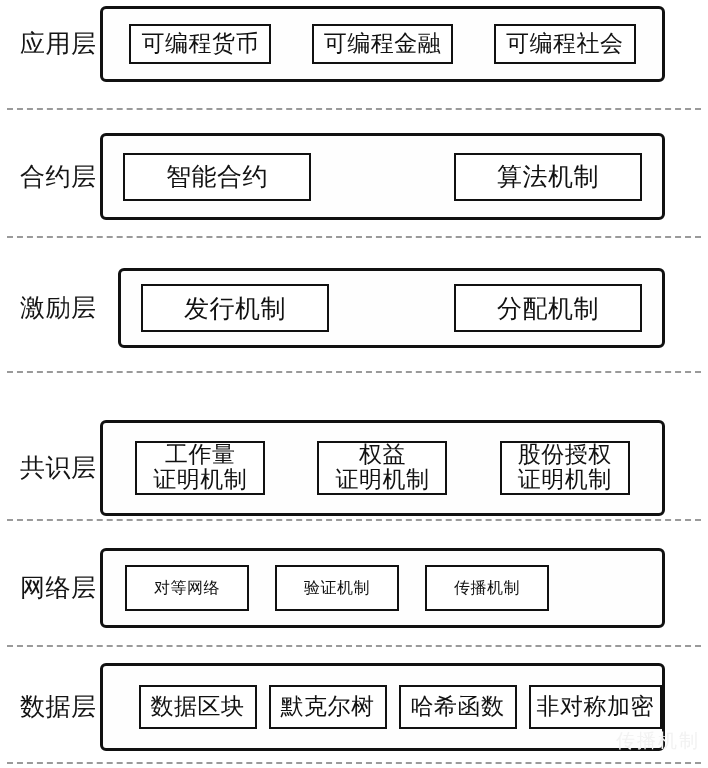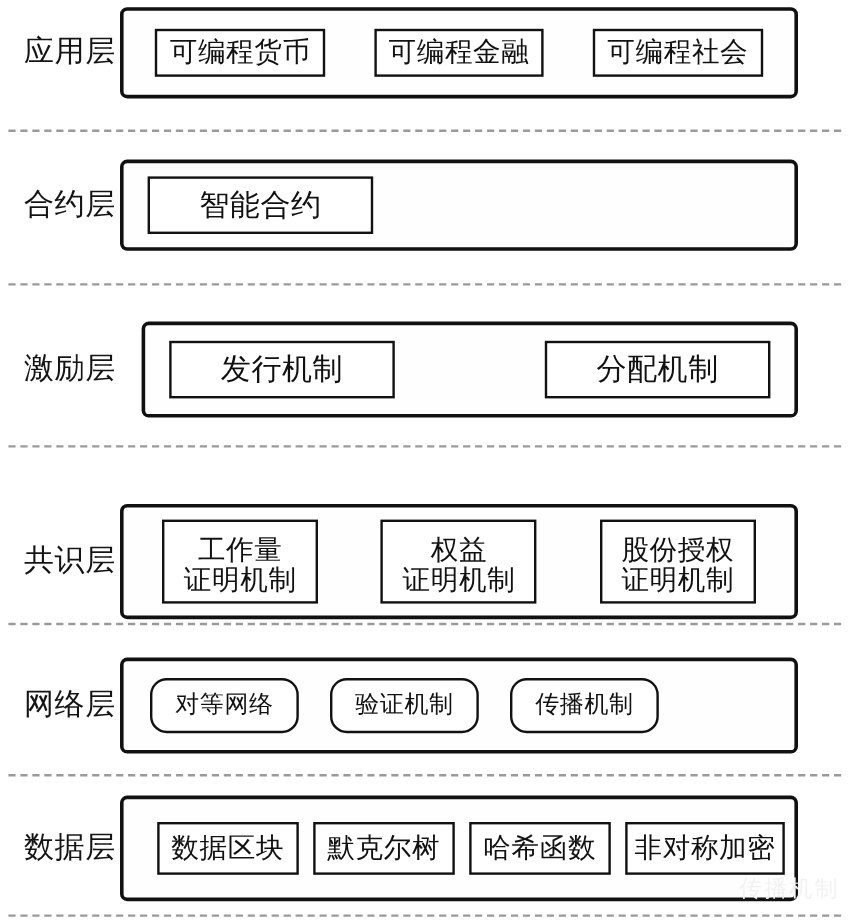--- a/index.html
+++ b/index.html
@@ -65,21 +65,21 @@
     display: flex;
     flex-direction: row;
     align-items: center;
     width: 100%;
     height: 100%;
     box-sizing: border-box;
   }
   .items.spread      { justify-content: space-around; padding: 0 6px; }
   .items.split       { justify-content: space-between; padding: 0 20px; }
   .items.left-group  { justify-content: flex-start; padding-left: 22px; gap: 26px; }
-  .items.tight       { justify-content: center; padding-left: 20px; gap: 12px; }
+  .items.tight       { justify-content: flex-end; padding-left: 20px; gap: 12px; }
 
   .item-box {
     border: 2px solid #111111;
     background: #ffffff;
     box-sizing: border-box;
     display: flex;
     flex-direction: column;
     align-items: center;
     justify-content: center;
     text-align: center;
@@ -88,22 +88,22 @@
     color: #111111;
     letter-spacing: 0.5px;
     white-space: nowrap;
     padding: 4px 10px;
   }
   .item-box .line { display: block; }
 
   
   .sz-app    { height: 40px; min-width: 138px; font-size: 23px; }
   .sz-wide   { height: 48px; min-width: 188px; font-size: 25px; }
-  .sz-two    { height: 70px; min-width: 130px; font-size: 23px; justify-content: flex-end; }
-  .sz-net    { height: 46px; min-width: 124px; font-size: 20px; border-radius: 14px; }
+  .sz-two    { height: 54px; min-width: 130px; font-size: 23px; }
+  .sz-net    { height: 46px; min-width: 124px; font-size: 16px; }
   .sz-data   { height: 44px; min-width: 118px; font-size: 23px; padding: 4px 6px; }
 
   
   .separator {
     position: absolute;
     left: 7px;
     width: 694px;
     height: 0;
     border-top: 2px dashed #9a9a9a;
   }
@@ -133,26 +133,29 @@
           </div>
           <div class="item-box sz-app">
             <span class="line">可编程金融</span>
           </div>
           <div class="item-box sz-app">
             <span class="line">可编程社会</span>
           </div>
         </div>
       </div>
     </div>
-    <div class="layer-row" style="top: 133px; height: 76px;">
+    <div class="layer-row" style="top: 133px; height: 87px;">
       <div class="layer-label">合约层</div>
       <div class="layer-box">
         <div class="items split">
           <div class="item-box sz-wide">
             <span class="line">智能合约</span>
+          </div>
+          <div class="item-box sz-wide">
+            <span class="line">算法机制</span>
           </div>
         </div>
       </div>
     </div>
     <div class="layer-row" style="top: 268px; height: 80px; gap: 18px;">
       <div class="layer-label">激励层</div>
       <div class="layer-box">
         <div class="items split">
           <div class="item-box sz-wide">
             <span class="line">发行机制</span>

